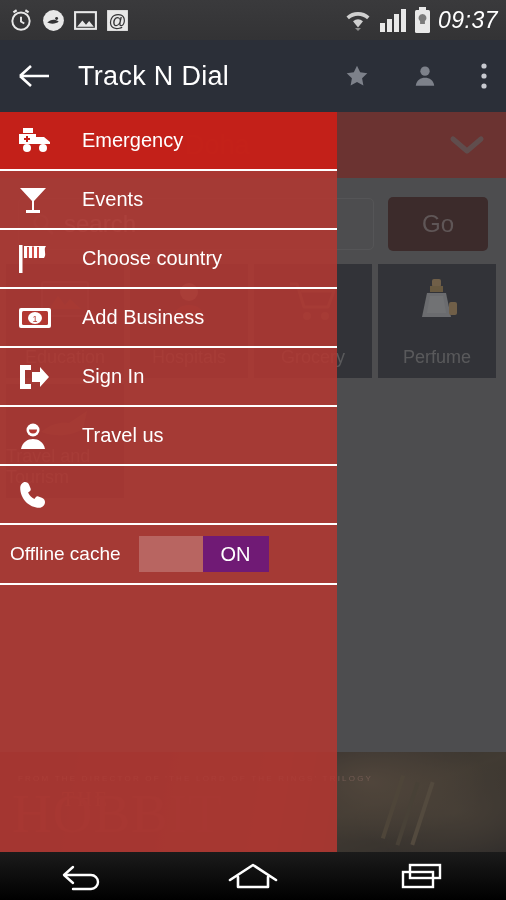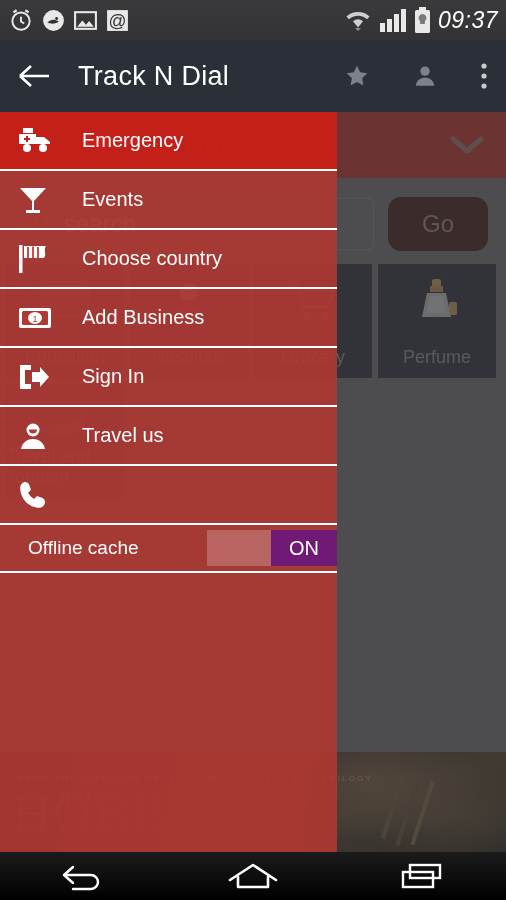--- a/index.html
+++ b/index.html
@@ -42,21 +42,21 @@
   .city-name { color:#e49a96; font-size:27px; margin:0 auto 0 165px; }
   .chev { margin-left:auto; }
 
   .search-row { position:absolute; top:78px; left:0; width:506px; height:68px; display:flex; align-items:center; padding:0 18px; gap:14px; }
   .search-box {
     flex:1; height:52px; border:1px solid #7e7e80; border-radius:5px;
     display:flex; align-items:center; gap:9px; padding:0 12px; background:transparent;
   }
   .search-ph { color:#e5e5e5; font-size:24px; }
   .go-btn {
-    width:100px; height:54px; border-radius:13px; background:#3d100e;
+    width:100px; height:54px; border-radius:5px; background:#3d100e;
     display:flex; align-items:center; justify-content:center;
     color:#9a8280; font-size:24px;
   }
 
   .tiles { position:absolute; top:152px; left:0; width:506px; display:flex; flex-wrap:wrap; gap:6px; padding:0 6px; }
   .tile {
     width:118px; height:114px; background:#232730;
     display:flex; flex-direction:column; align-items:center; justify-content:flex-end;
     padding-bottom:10px; position:relative;
   }
@@ -99,21 +99,21 @@
     position:absolute; top:112px; left:0; width:337px; height:740px;
     background:rgba(178,56,50,0.88); z-index:30;
   }
   .d-item {
     height:59px; display:flex; align-items:center; padding-left:18px;
     border-bottom:2px solid #ffffff; position:relative;
   }
   .d-item.active { background:rgba(196,32,25,0.97); }
   .d-icon { width:52px; display:flex; align-items:center; justify-content:flex-start; }
   .d-label { color:#ffffff; font-size:20px; margin-left:12px; }
-  .d-cache { height:48px; display:flex; align-items:center; padding-left:28px; border-bottom:2px solid #ffffff;justify-content:space-between; }
+  .d-cache { height:60px; display:flex; align-items:center; padding-left:10px; border-bottom:2px solid #ffffff; }
   .d-cache .clabel { color:#ffffff; font-size:19px; }
   .toggle { margin-left:18px; width:130px; height:36px; background:rgba(255,255,255,0.22); display:flex; }
   .toggle .track { flex:1; }
   .toggle .thumb {
     width:66px; background:#701a75; display:flex; align-items:center; justify-content:center;
     color:#ffffff; font-size:20px;
   }
 
   
   .navbar {

